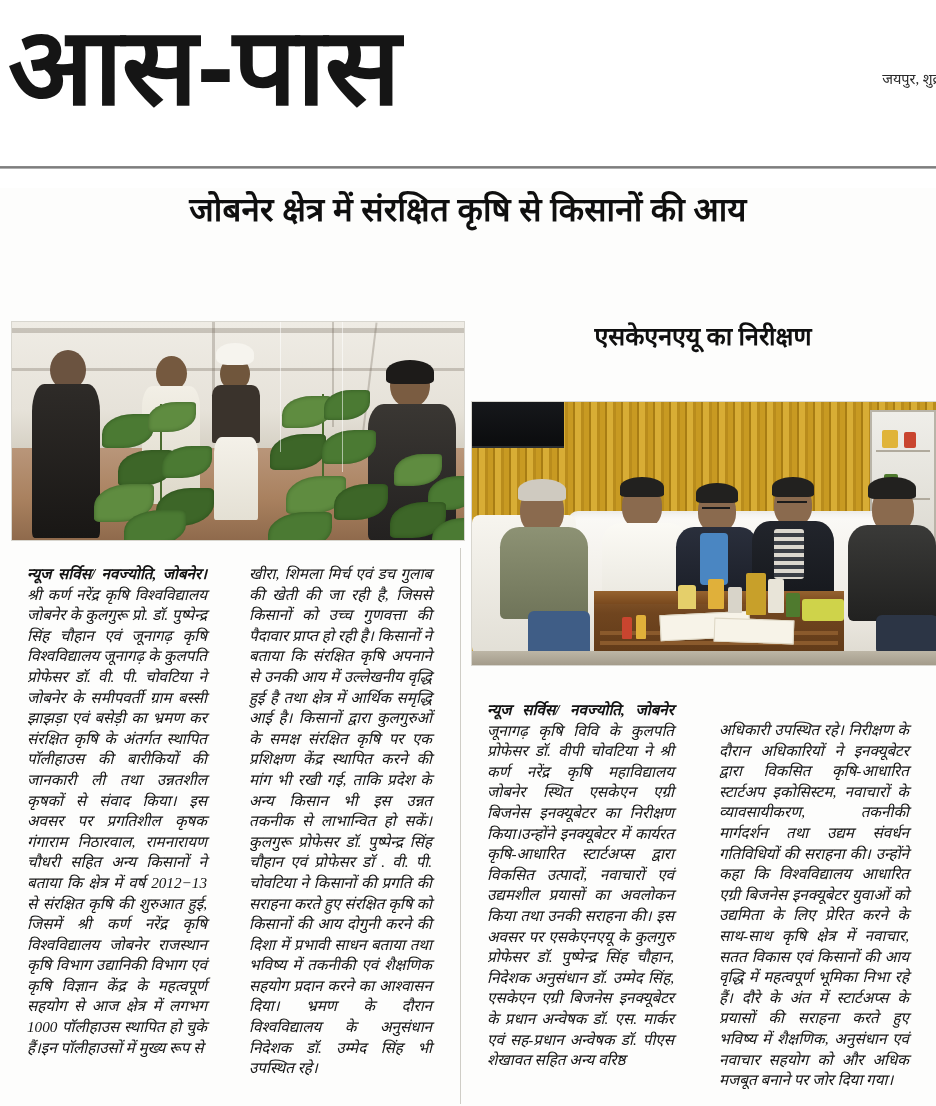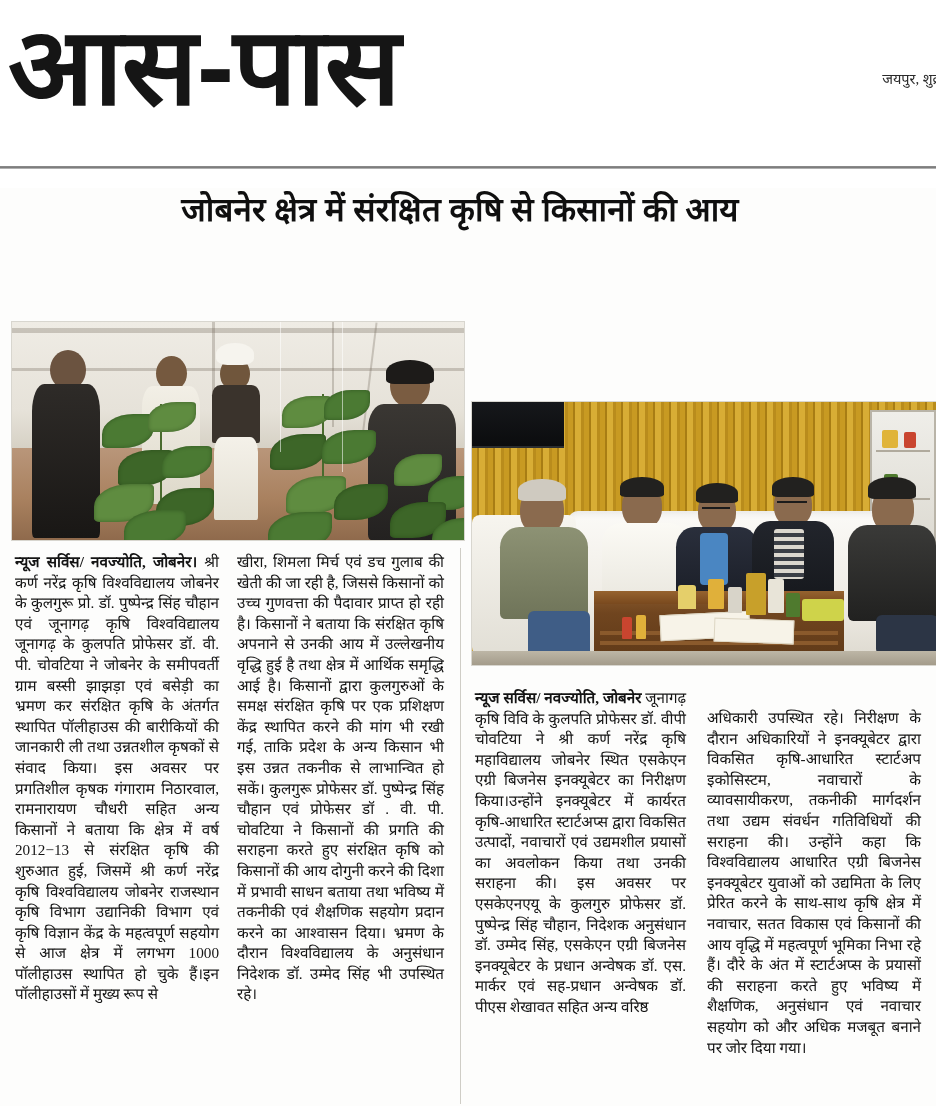--- a/index.html
+++ b/index.html
@@ -78,21 +78,21 @@
     left: 0;
     top: 166px;
     width: 936px;
     height: 3px;
     background: linear-gradient(to bottom, #9a9a9a 0%, #6f6f6f 40%, #c9c9c9 100%);
   }
 
   
   .headline {
     position: absolute;
-    left: 14px;
+    left: 22px;
     top: 188px;
     width: 892px;
     text-align: center;
     font-family: "Liberation Serif", "DejaVu Serif", serif;
     font-weight: 700;
     font-size: 33px;
     line-height: 45px;
     color: #0f0f0f;
     letter-spacing: 0.2px;
   }
@@ -289,21 +289,21 @@
     position: absolute;
     font-family: "Liberation Serif", "DejaVu Serif", serif;
     font-size: 15.2px;
     line-height: 20.6px;
     text-align: justify;
     text-justify: inter-word;
     color: #141414;
     hyphens: none;
     overflow: hidden;
   }
-  .col p { margin: 4px; }
+  .col p { margin: 16px; font-style: italic; }
   .lead {
     font-weight: 700;
   }
   #col-1 { left: 11px;  top: 548px; width: 212px; height: 548px; }
   #col-2 { left: 233px; top: 548px; width: 215px; height: 548px; }
   #col-3 { left: 471px; top: 684px; width: 219px; height: 412px; }
   #col-4 { left: 703px; top: 704px; width: 222px; height: 412px; }
 
   
   .rule-vertical {
@@ -422,20 +422,21 @@
       <div class="ph-leaf" style="left:40px;bottom:38px;width:50px;height:34px;"></div>
       <div class="ph-leaf l3" style="left:2px;bottom:10px;width:56px;height:36px;"></div>
       <div class="ph-leaf" style="left:44px;bottom:-4px;width:52px;height:34px;"></div>
     </div>
 
     <div class="ph-wire" style="left:268px;top:0;height:130px;"></div>
     <div class="ph-wire" style="left:330px;top:0;height:150px;"></div>
   </div>
 
   <div class="subhead">
+    <span>एसकेएनएयू का निरीक्षण</span>
   </div>
 
   <div class="photo" id="photo-meeting">
     <div class="mt-wall"></div>
     <div class="mt-tv"></div>
 
     <div class="mt-cabinet">
       <div class="mt-cab-shelf" style="top:38px;"></div>
       <div class="mt-cab-shelf" style="top:86px;"></div>
       <div class="mt-cab-shelf" style="top:128px;"></div>

